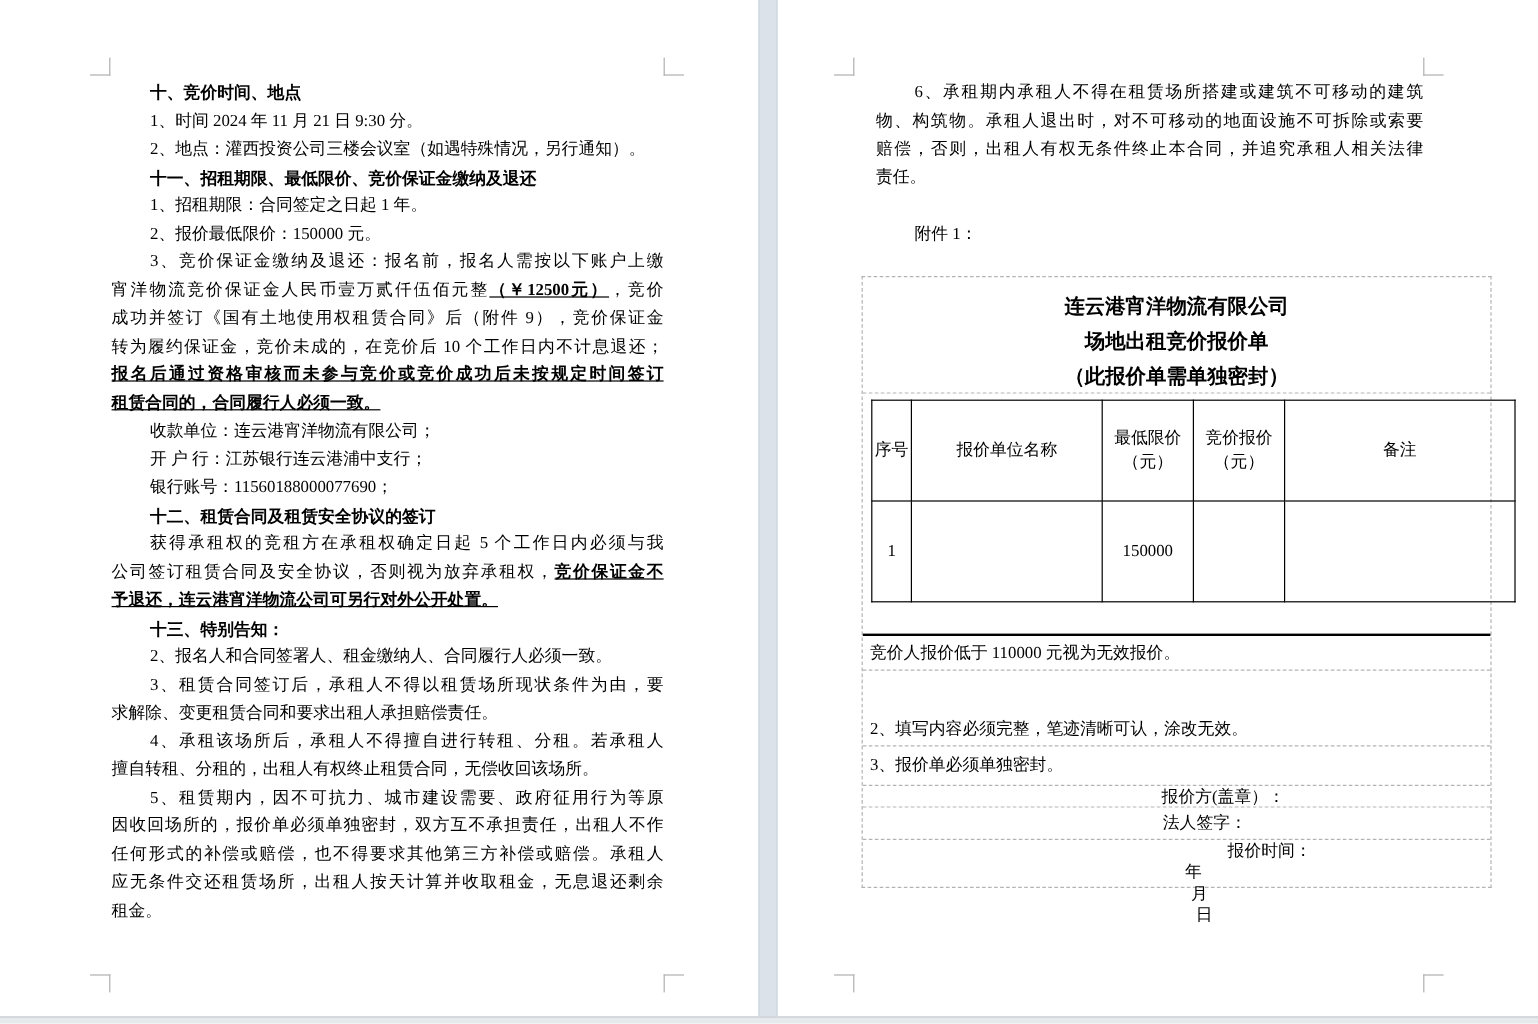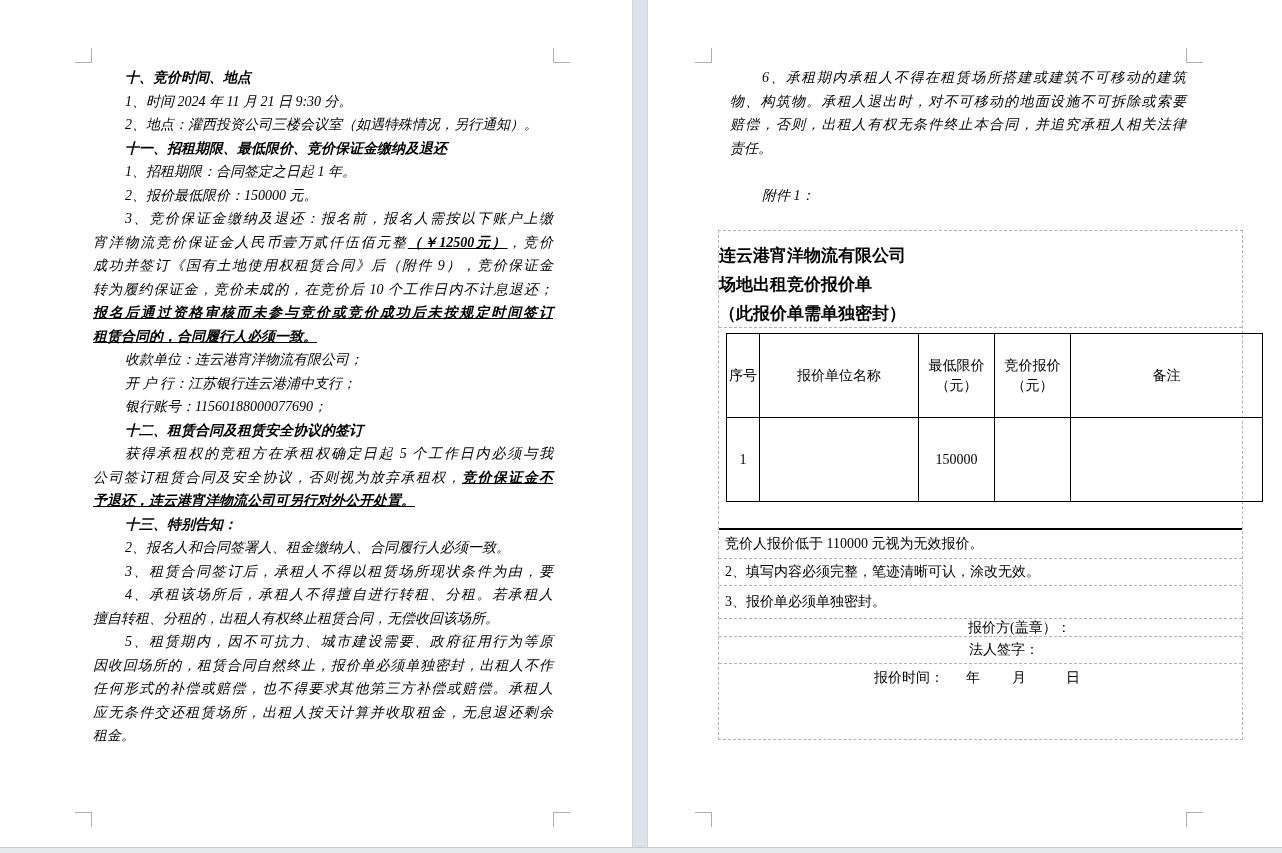--- a/index.html
+++ b/index.html
@@ -27,35 +27,35 @@
         border:0 solid #b0b0b0; }
   .cm.rb { border-right-width:1px; border-bottom-width:1px; }
   .cm.lb { border-left-width:1px;  border-bottom-width:1px; }
   .cm.rt { border-right-width:1px; border-top-width:1px; }
   .cm.lt { border-left-width:1px;  border-top-width:1px; }
 
   
   .textcol { position:absolute; top:66px; }
   #left-col  { left:93px;  width:460px; }
   #right-col { left:730px; width:456px; }
-  .ln { height:23.5px; line-height:23.5px; font-size:14px;font-style:italic; }
+  .ln { height:23.5px; line-height:23.5px; font-size:14px; }
   .ln.j  { text-align:justify; text-align-last:justify; }
   .ln.ind{ padding-left:32px; }
   .hd { font-weight:bold; font-family:"Liberation Sans", sans-serif; }
   .bu { font-weight:bold; text-decoration:underline; }
 
   
   #form {
     position:absolute; left:718px; top:230px; width:525px; height:510px;
     border:1px dashed #b3b3b3; box-sizing:border-box; font-size:14px;
   }
   .ftitle {
     position:absolute; top:0; left:0; right:0; height:97px;
     border-bottom:1px dashed #b3b3b3; box-sizing:border-box;
-    text-align:left; font-weight:bold; font-size:17px; padding-top:10px;
+    text-align:center; font-weight:bold; font-size:17px; padding-top:10px;
   }
   .ftitle div { height:29px; line-height:29px; }
 
   .qtable {
     position:absolute; left:7px; top:102px; width:537px;
     border-collapse:collapse; table-layout:fixed;
   }
   .qtable tr { height:84px; }
   .qtable th, .qtable td {
     border:1px solid #000; text-align:center; vertical-align:middle;
@@ -66,25 +66,25 @@
   .notes {
     position:absolute; left:0; right:0; top:297px; bottom:0;
     border-top:2px solid #000; box-sizing:border-box;
   }
   .nr { box-sizing:border-box; border-bottom:1px dashed #b3b3b3;
         padding-left:6px; display:flex; align-items:center; }
   .nrA { height:49px; display:block; padding-top:4px; }
   .nrA .t1 { font-weight:bold; line-height:20px; }
   .nrA .t2 { line-height:20px; margin-top:6px; }
   .nrB { height:29px; }
-  .nrC { height:27px; }
+  .nrC { height:27px;margin-top:36px; }
   .nrD { height:33px; }
   .nrE { height:18px; padding-left:249px; }
   .nrF { height:27px; padding-left:250px; }
-  .nrG { height:28px; border-bottom:none; }
+  .nrG { height:28px; border-bottom:none;flex-direction:column; }
   .nrG .lbl { margin-left:149px; }
   .nrG .y   { margin-left:22px; }
   .nrG .m   { margin-left:32px; }
   .nrG .d   { margin-left:40px; }
 </style>
 </head>
 <body>
 
 <div class="canvas">
 
@@ -116,24 +116,25 @@
     <div class="ln ind">收款单位：连云港宵洋物流有限公司；</div>
     <div class="ln ind">开 户 行：江苏银行连云港浦中支行；</div>
     <div class="ln ind">银行账号：11560188000077690；</div>
     <div class="ln hd ind">十二、租赁合同及租赁安全协议的签订</div>
     <div class="ln ind j">获得承租权的竞租方在承租权确定日起 5 个工作日内必须与我</div>
     <div class="ln j"><span>公司签订租赁合同及安全协议，否则视为放弃承租权，</span><span class="bu">竞价保证金不</span></div>
     <div class="ln bu">予退还，连云港宵洋物流公司可另行对外公开处置。</div>
     <div class="ln hd ind">十三、特别告知：</div>
     <div class="ln ind">2、报名人和合同签署人、租金缴纳人、合同履行人必须一致。</div>
     <div class="ln ind j">3、租赁合同签订后，承租人不得以租赁场所现状条件为由，要</div>
+    <div class="ln">求解除、变更租赁合同和要求出租人承担赔偿责任。</div>
     <div class="ln ind j">4、承租该场所后，承租人不得擅自进行转租、分租。若承租人</div>
     <div class="ln">擅自转租、分租的，出租人有权终止租赁合同，无偿收回该场所。</div>
     <div class="ln ind j">5、租赁期内，因不可抗力、城市建设需要、政府征用行为等原</div>
-    <div class="ln j">因收回场所的，租赁合同自然终止，报价单必须单独密封，出租人不作</div>
+    <div class="ln j">因收回场所的，报价单必须单独密封，双方互不承担责任，出租人不作</div>
     <div class="ln j">任何形式的补偿或赔偿，也不得要求其他第三方补偿或赔偿。承租人</div>
     <div class="ln j">应无条件交还租赁场所，出租人按天计算并收取租金，无息退还剩余</div>
     <div class="ln">租金。</div>
   </div>
 
   <div id="right-col" class="textcol">
     <div class="ln ind j">6、承租期内承租人不得在租赁场所搭建或建筑不可移动的建筑</div>
     <div class="ln j">物、构筑物。承租人退出时，对不可移动的地面设施不可拆除或索要</div>
     <div class="ln j">赔偿，否则，出租人有权无条件终止本合同，并追究承租人相关法律</div>
     <div class="ln">责任。</div>

